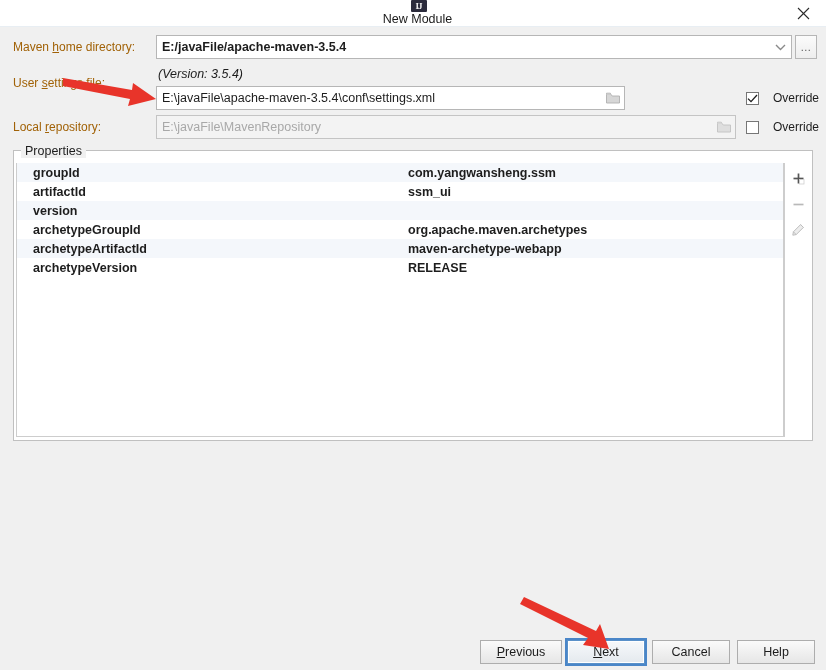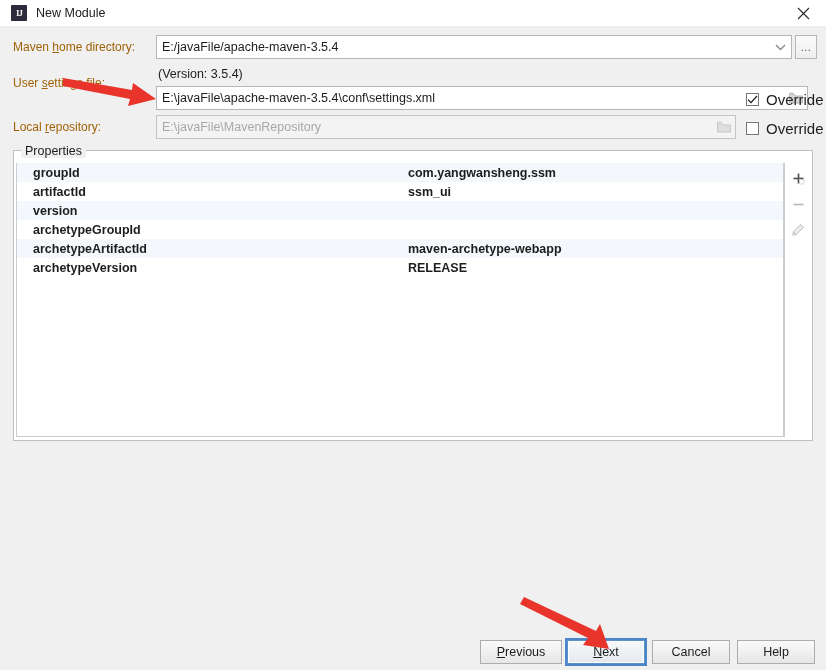--- a/index.html
+++ b/index.html
@@ -18,20 +18,21 @@
   }
 
   
   .titlebar {
     position: absolute;
     left: 0; top: 0;
     width: 826px; height: 26px;
     background: #ffffff;
     display: flex;
     align-items: center;
+    flex-direction: column;
   }
   .title-icon {
     width: 16px; height: 16px;
     margin-left: 11px;
     background: #2b2b3c;
     color: #f2f2f2;
     font-size: 9px;
     font-weight: bold;
     display: flex;
     align-items: center;
@@ -136,22 +137,22 @@
     width: 13px; height: 13px;
     box-sizing: border-box;
     border: 1px solid #767676;
     background: #ffffff;
     display: flex;
     align-items: center;
     justify-content: center;
     flex: none;
   }
   .cb-lbl {
-    margin-left: 7px;
-    font-size: 15px;
+    margin-left: 14px;
+    font-size: 12px;
     white-space: nowrap;
   }
 
   
   .group {
     position: absolute;
     left: 13px; top: 150px;
     width: 800px; height: 291px;
     box-sizing: border-box;
     border: 1px solid #c0c0c0;
@@ -254,35 +255,35 @@
 <div class="close-btn">
   <svg width="13" height="13" viewBox="0 0 13 13">
     <line x1="1" y1="1" x2="12" y2="12" stroke="#2b2b2b" stroke-width="1.1"></line>
     <line x1="12" y1="1" x2="1" y2="12" stroke="#2b2b2b" stroke-width="1.1"></line>
   </svg>
 </div>
 <div class="title-sep"></div>
 
 <div class="lbl" style="left:13px; top:40px;"><span>Maven </span><span class="mn">h</span><span>ome directory:</span></div>
 
-<div class="field" style="left:156px; top:35px; width:636px; height:24px;">
+<div class="field" style="left:156px; top:35px; width:636px; height:24px;font-weight:bold;">
   <span class="val">E:/javaFile/apache-maven-3.5.4</span>
   <span class="combo-arrow">
     <svg width="11" height="7" viewBox="0 0 11 7">
         <path d="M1 1 L5.5 5.5 L10 1" fill="none" stroke="#8a8a8a" stroke-width="1.4"></path>
       </svg>
   </span>
 </div>
 <div class="browse-btn" style="left:795px; top:35px;">...</div>
 
-<div class="version-note" style="left:158px; top:67px;">(Version: 3.5.4)</div>
+<div class="version-note" style="left:158px; top:67px;font-style:italic;">(Version: 3.5.4)</div>
 
 <div class="lbl" style="left:13px; top:76px;"><span>User </span><span class="mn">s</span><span>ettings file:</span></div>
 
-<div class="field" style="left:156px; top:86px; width:652px; height:24px;">
+<div class="field" style="left:156px; top:86px; width:469px; height:24px;">
   <span class="val">E:\javaFile\apache-maven-3.5.4\conf\settings.xml</span>
   <span class="folder-btn">
     <svg width="14" height="12" viewBox="0 0 14 12">
       <path d="M0.5 2.5 L5 2.5 L6.2 4 L13.5 4 L13.5 11 L0.5 11 Z" fill="#d6d6d6" stroke="#b0b0b0" stroke-width="0.9"></path>
       <path d="M0.5 2.5 L0.5 1.2 L4.3 1.2 L5.2 2.5" fill="#e2e2e2" stroke="#b0b0b0" stroke-width="0.9"></path>
     </svg>
   </span>
 </div>
 
 <div class="cb-wrap" style="left:746px; top:91px;">
@@ -322,20 +323,21 @@
       </div>
       <div class="trow">
         <div class="tc-name">artifactId</div>
         <div class="tc-val">ssm_ui</div>
       </div>
       <div class="trow alt">
         <div class="tc-name">version</div>
       </div>
       <div class="trow">
         <div class="tc-name">archetypeGroupId</div>
+        <div class="tc-val">org.apache.maven.archetypes</div>
       </div>
       <div class="trow alt">
         <div class="tc-name">archetypeArtifactId</div>
         <div class="tc-val">maven-archetype-webapp</div>
       </div>
       <div class="trow">
         <div class="tc-name">archetypeVersion</div>
         <div class="tc-val">RELEASE</div>
       </div>
     </div>

